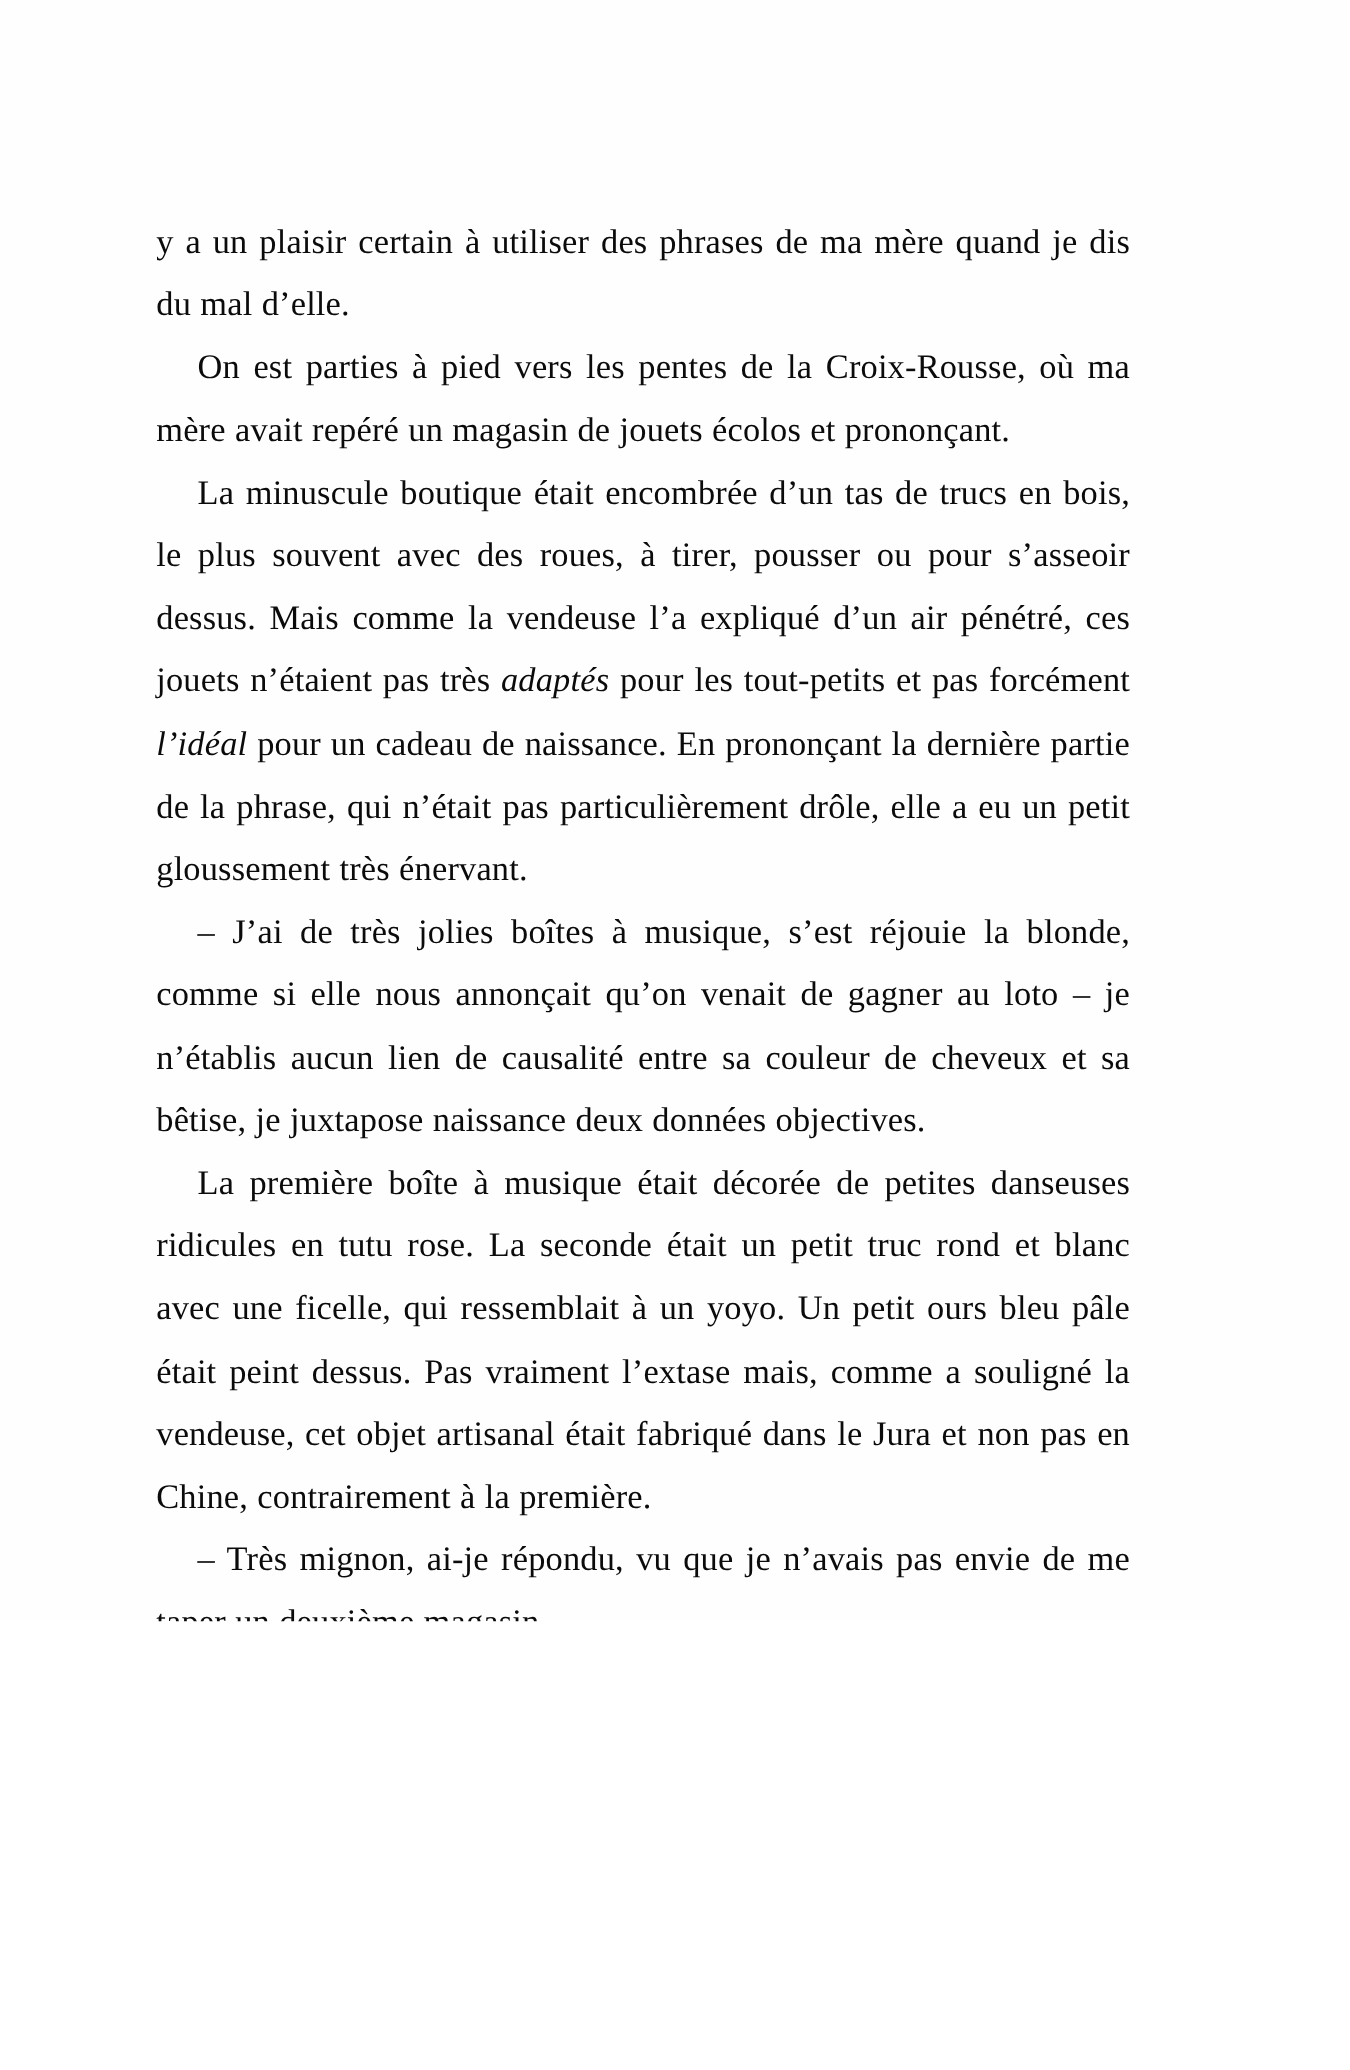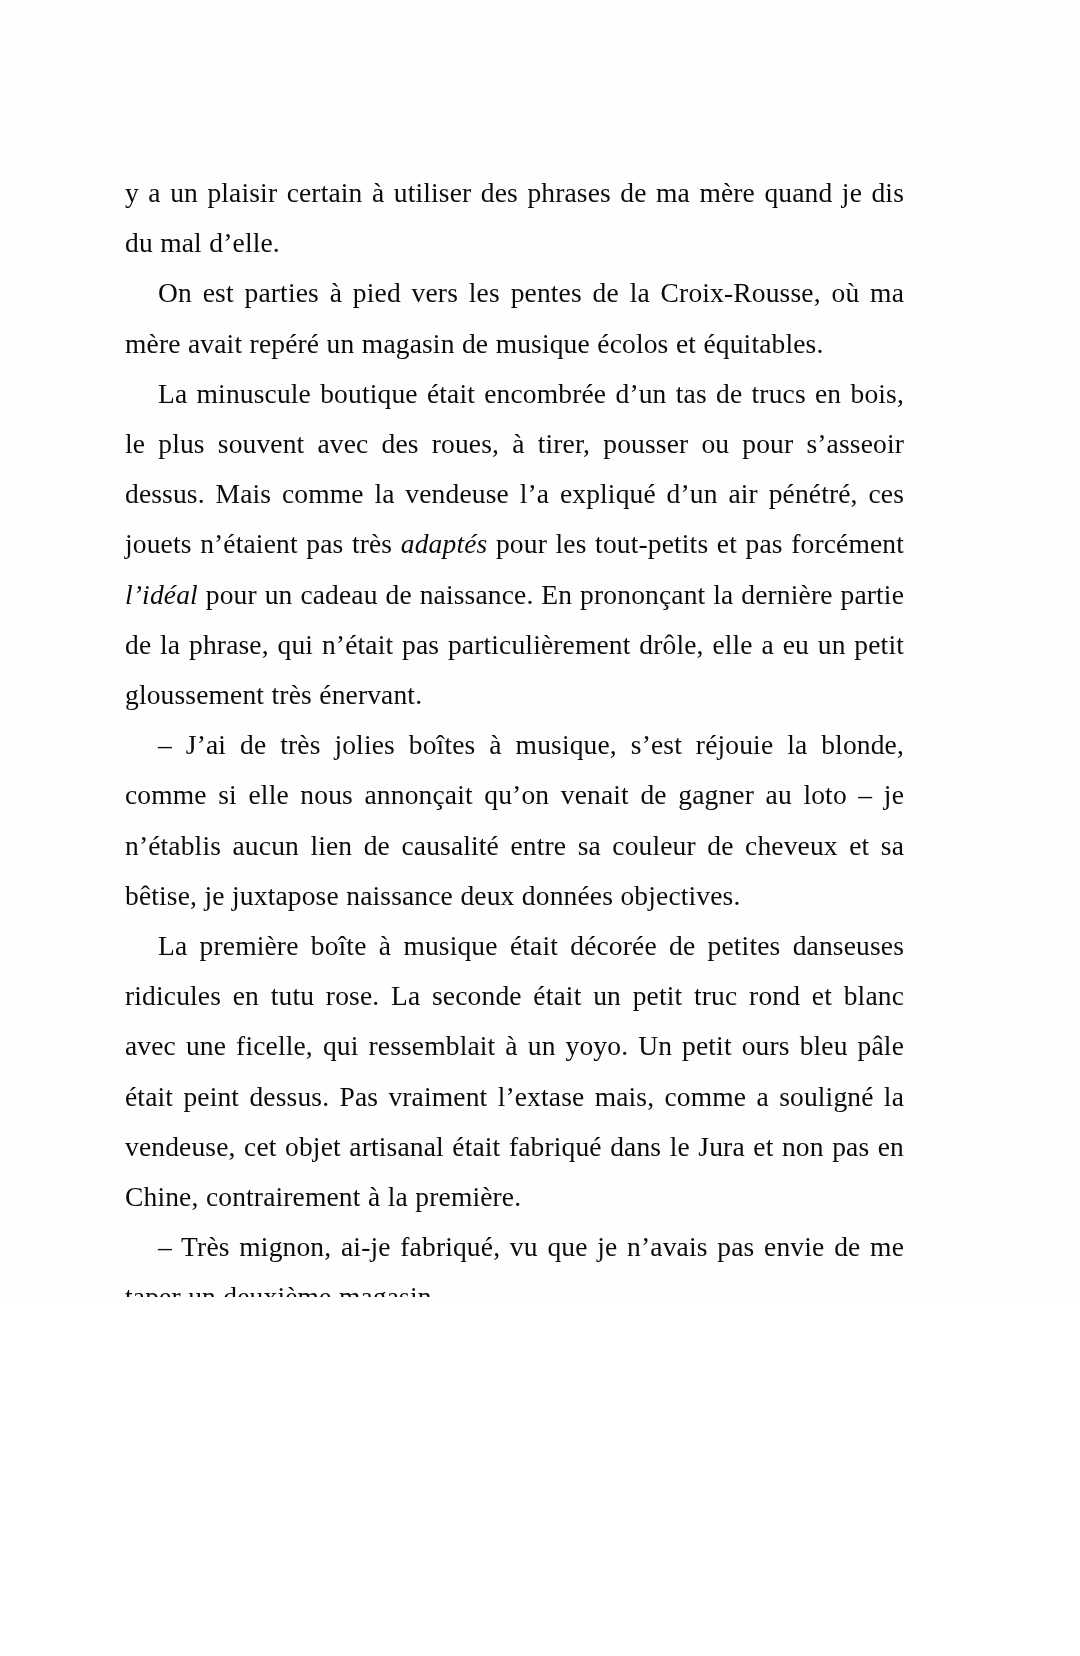--- a/index.html
+++ b/index.html
@@ -72,38 +72,38 @@
 
 <div id="page">
 
   <div id="text-block">
 
     <p class="para">
       <span>y a un plaisir certain à utiliser des phrases de ma mère quand je dis du mal d’elle.</span>
     </p>
 
     <p class="para indent">
-      <span>On est parties à pied vers les pentes de la Croix-Rousse, où ma mère avait repéré un magasin de musique écolos et équitables.</span>
+      <span>On est parties à pied vers les pentes de la Croix-Rousse, où ma mère avait repéré un magasin de jouets écolos et prononçant.</span>
     </p>
 
     <p class="para indent">
       <span>La minuscule boutique était encombrée d’un tas de trucs en bois, le plus souvent avec des roues, à tirer, pousser ou pour s’asseoir dessus. Mais comme la vendeuse l’a expliqué d’un air pénétré, ces jouets n’étaient pas très </span><em class="it">adaptés</em><span> pour les tout-petits et pas forcément </span><em class="it">l’idéal</em><span> pour un cadeau de naissance. En prononçant la dernière partie de la phrase, qui n’était pas particulièrement drôle, elle a eu un petit gloussement très énervant.</span>
     </p>
 
 
     <p class="para indent">
       <span>– J’ai de très jolies boîtes à musique, s’est réjouie la blonde, comme si elle nous annonçait qu’on venait de gagner au loto – je n’établis aucun lien de causalité entre sa couleur de cheveux et sa bêtise, je juxtapose naissance deux données objectives.</span>
     </p>
 
     <p class="para indent">
       <span>La première boîte à musique était décorée de petites danseuses ridicules en tutu rose. La seconde était un petit truc rond et blanc avec une ficelle, qui ressemblait à un yoyo. Un petit ours bleu pâle était peint dessus. Pas vraiment l’extase mais, comme a souligné la vendeuse, cet objet artisanal était fabriqué dans le Jura et non pas en Chine, contrairement à la première.</span>
     </p>
 
 
     <p class="para indent">
-      <span>– Très mignon, ai-je fabriqué, vu que je n’avais pas envie de me taper un deuxième magasin.</span>
+      <span>– Très mignon, ai-je répondu, vu que je n’avais pas envie de me taper un deuxième magasin.</span>
     </p>
 
   </div>
 
   <div id="folio">8</div>
 
 </div>
 
 </body></html>

